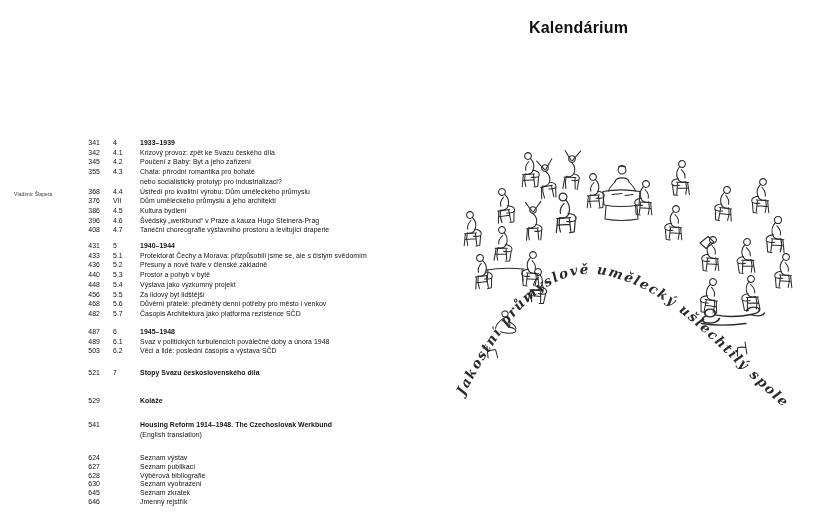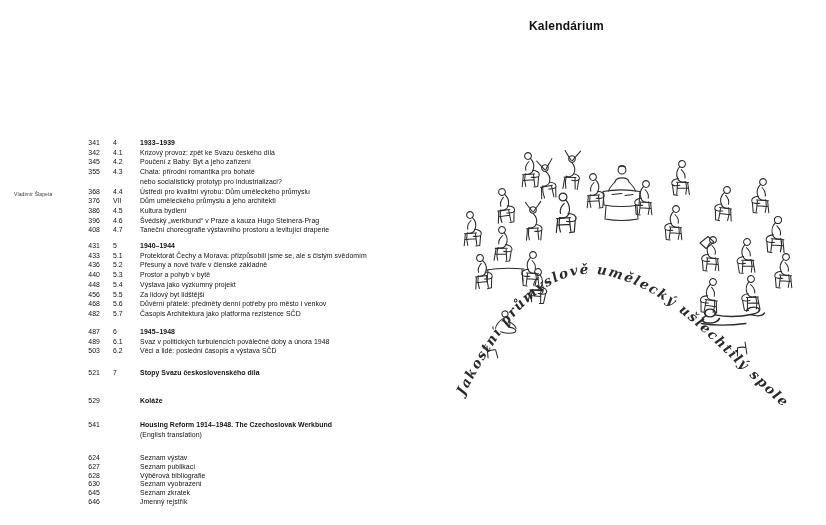--- a/index.html
+++ b/index.html
@@ -18,21 +18,21 @@
   .toc-section{position:absolute;left:84px;}
   .toc-row{display:flex;align-items:baseline;line-height:9.7px;font-size:6.9px;letter-spacing:.05px;white-space:nowrap;}
   .toc-tight .toc-row{line-height:8.8px;}
   .col-page{width:16px;text-align:right;flex:0 0 auto;}
   .col-num{width:22px;margin-left:13px;flex:0 0 auto;}
   .col-title{margin-left:5px;}
   .hdr .col-title{font-weight:bold;}
 
   
   .right-title{
-    position:absolute;left:529px;top:19px;font-size:12px;font-weight:bold;
+    position:absolute;left:529px;top:19px;font-size:16px;font-weight:bold;
     letter-spacing:.2px;white-space:nowrap;
   }
   .illustration{position:absolute;left:450px;top:130px;width:360px;height:285px;}
   .illustration path, .illustration circle{
     fill:none;stroke:#2b2b2b;stroke-width:1.05;stroke-linecap:round;stroke-linejoin:round;
   }
   .script-text{
     font-family:"DejaVu Serif", serif;font-style:italic;font-weight:bold;
     font-size:13.5px;letter-spacing:1.6px;fill:#2b2b2b;stroke:none;
   }

